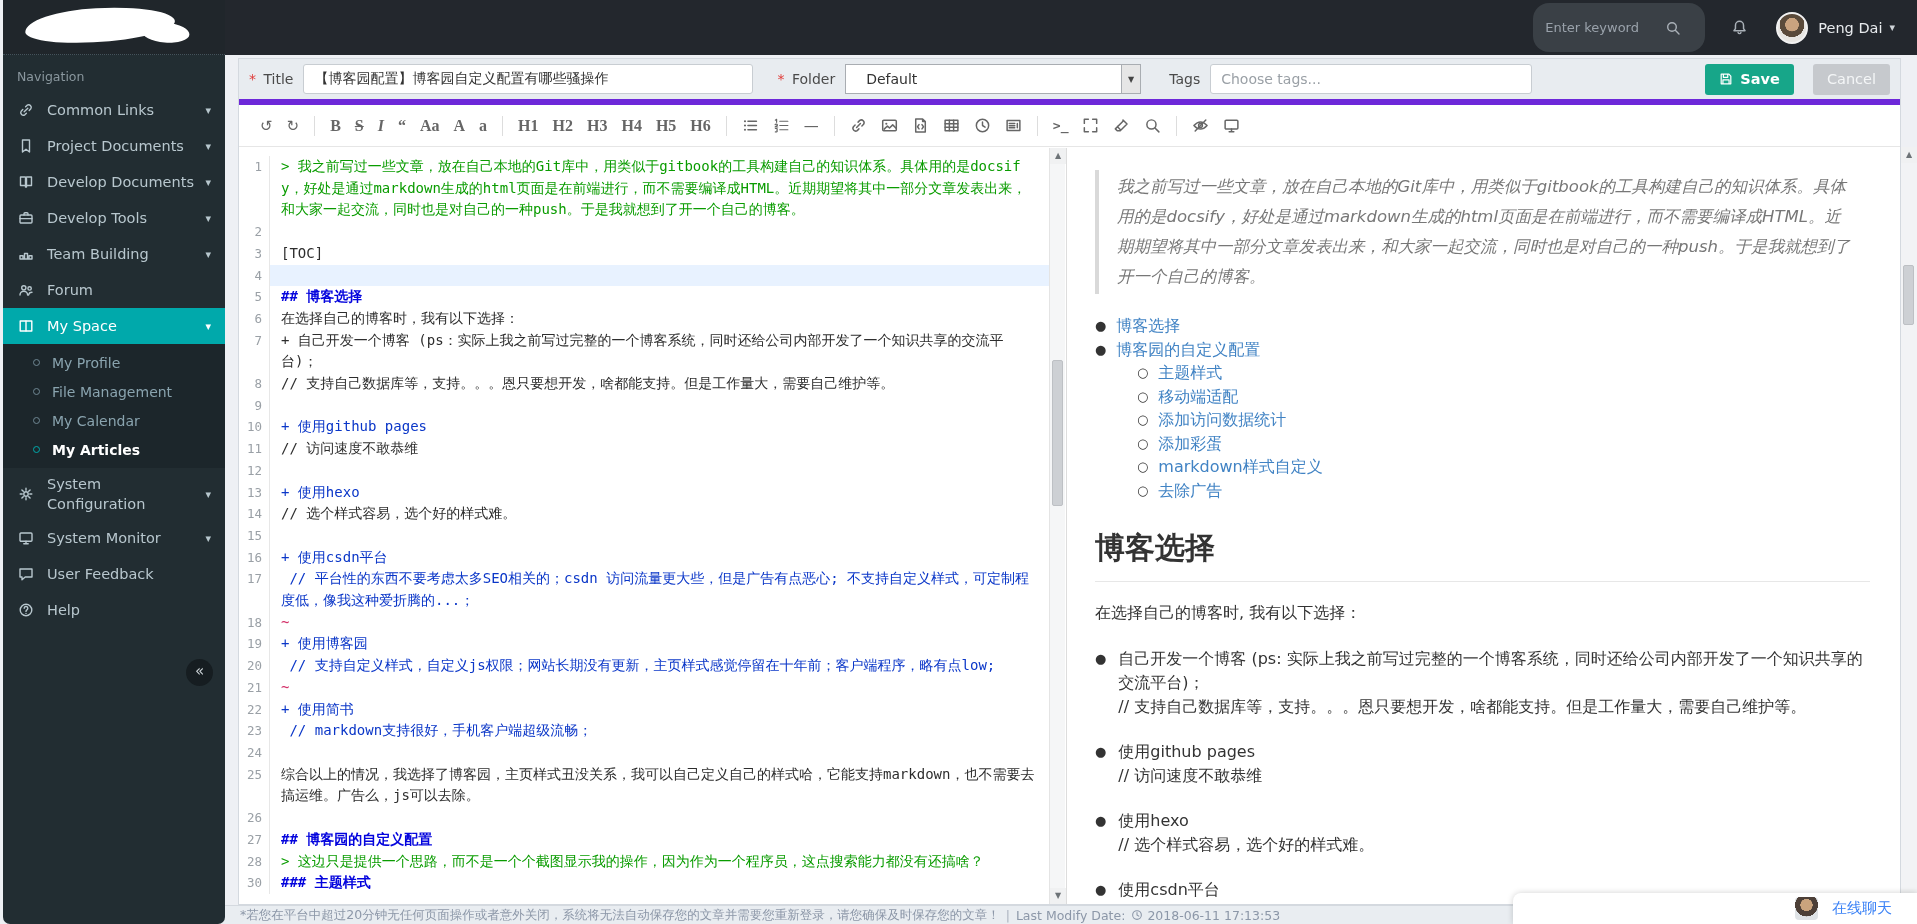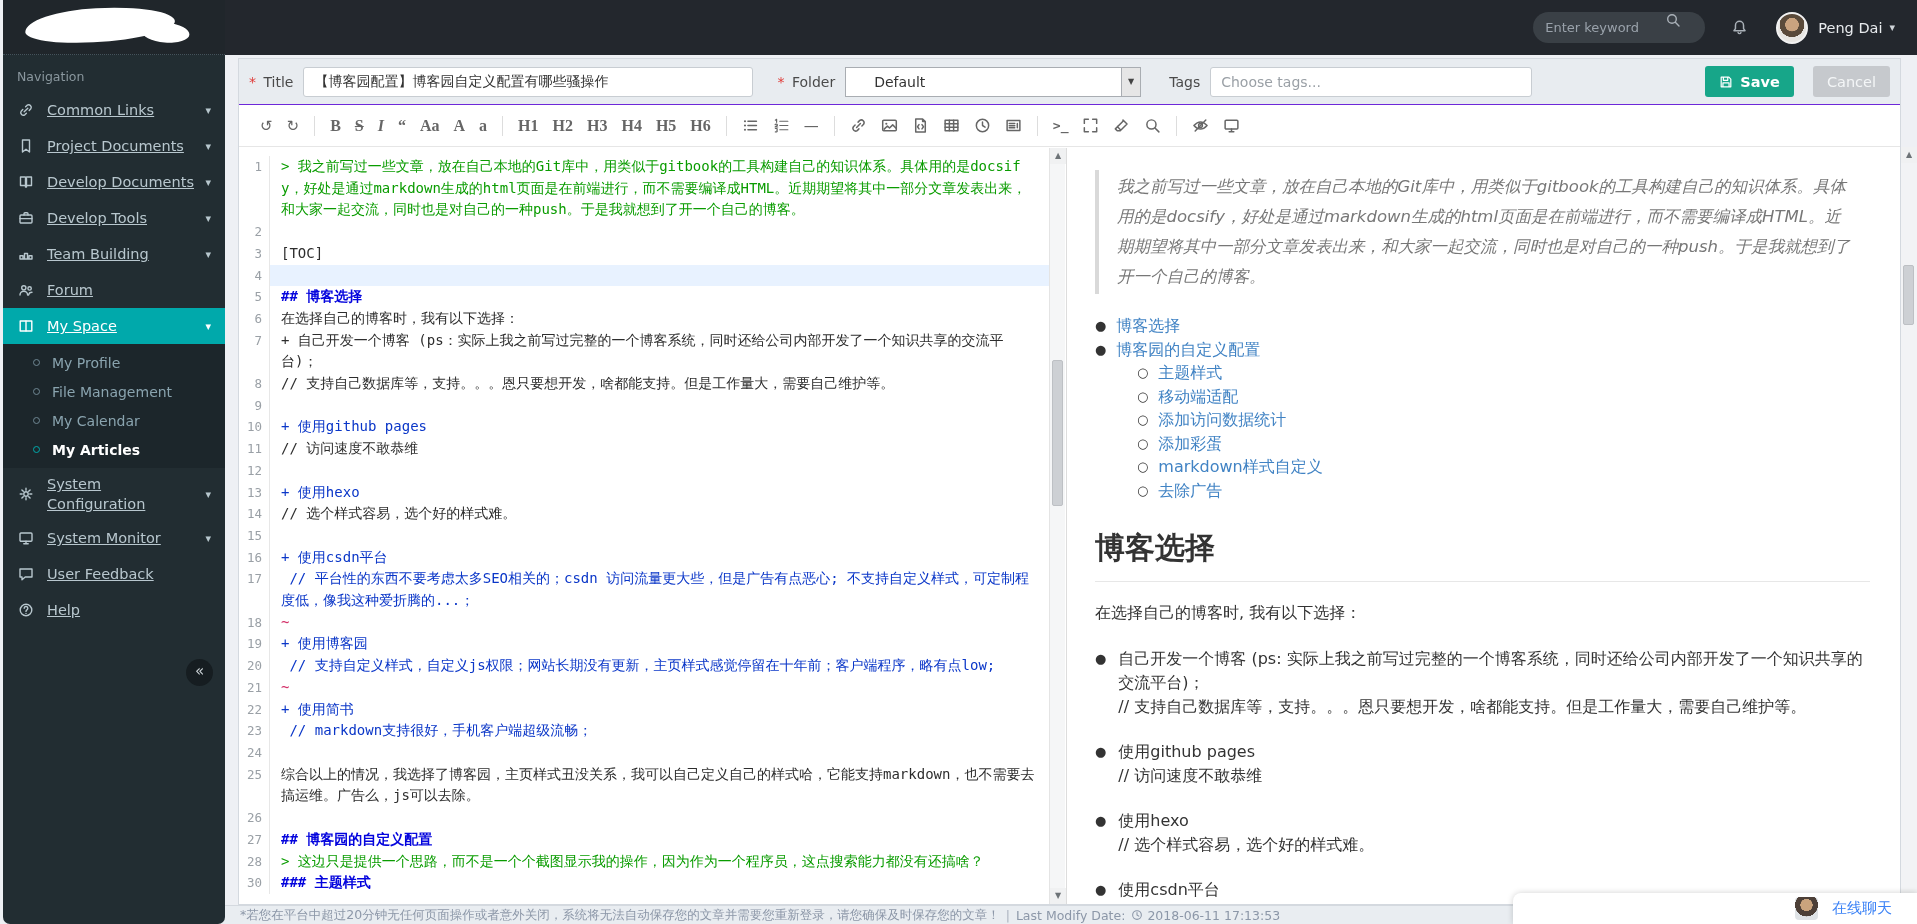--- a/index.html
+++ b/index.html
@@ -9,53 +9,53 @@
   
   .sidebar { position:absolute; left:3px; top:0; width:222px; height:924px; background:#222d32; z-index:5;border-radius:7px; }
   .logo-area { height:55px; background:#20262b; border-bottom:1px dotted #44545c; position:relative; }
   .blob { position:absolute; left:22px; top:8px; width:150px; height:34px; background:#fff;
           border-radius:48% 52% 55% 45% / 60% 50% 50% 40%; transform:rotate(-3deg); }
   .blob:after { content:""; position:absolute; right:-14px; bottom:-4px; width:48px; height:20px; background:#fff; border-radius:50%; transform:rotate(8deg);}
   .nav-label { color:#8a979e; font-size:12.5px; padding:14px 14px 8px 14px; }
   ul.nav { list-style:none; }
   .nav-item { display:flex; align-items:center; min-height:36px; padding:6px 14px; color:#b8c7ce; font-size:14.5px; cursor:pointer; }
   .nav-item .nav-ic { width:18px; height:16px; margin-right:12px; flex-shrink:0; color:#b8c7ce; }
-  .nav-item .nav-lb { flex:1; line-height:20px;text-decoration:underline; }
+  .nav-item .nav-lb { flex:1; line-height:20px; }
   .nav-item .nav-ch { color:#b8c7ce; font-size:11px; margin-left:6px; }
   .nav-item.active { background:var(--accent); color:#fff; }
   .nav-item.active .nav-ic, .nav-item.active .nav-ch { color:#fff; }
   ul.sub { list-style:none; background:#1c262b; padding:4px 0; }
   .sub li { display:flex; align-items:center; height:29px; padding-left:30px; color:#8aa4af; font-size:14px; cursor:pointer; }
   .sub .dot { width:7px; height:7px; border:1px solid #6f8793; border-radius:50%; margin-right:12px; flex-shrink:0; }
   .sub li.active { color:#fff; font-weight:bold; }
   .sub li.active .dot { border-color:var(--accent); }
   .collapse-tab { position:absolute; left:183px; top:659px; width:27px; height:27px; background:#161d21; color:#cfd6da;
                   border-radius:50%; text-align:center; line-height:25px; font-size:15px; cursor:pointer; }
 
   
   .topbar { position:absolute; left:222px; top:0; width:1695px; height:55px; background:#23272d; display:flex; align-items:center; justify-content:flex-end; padding-right:22px; z-index:4; }
-  .search-pill { display:flex; background:#3a4046; border-radius:16px; height:31px; width:172px; padding:0 12px; margin-right:26px; }
+  .search-pill { display:flex; align-items:center; background:#3a4046; border-radius:16px; height:49px; width:172px; padding:0 12px; margin-right:26px; }
   .search-pill input { background:transparent; border:none; outline:none; color:#cfd4d9; font-size:13px; width:120px; font-family:inherit; }
   .search-pill input::placeholder { color:#9aa2ab; }
   .hicon { width:16px; height:16px; color:#aab1b8; cursor:pointer; }
   .bell { margin-right:28px; width:17px; height:17px; }
   .user { display:flex; align-items:center; color:#e8ebee; font-size:14.5px; cursor:pointer; }
   .avatar { width:32px; height:32px; border-radius:50%; margin-right:10px;
             background:radial-gradient(circle at 50% 38%, #caa37f 0 30%, #5a4a3a 31% 55%, #e8e6e2 56%); border:2px solid #f2f2f2; }
   .caret { font-size:11px; margin-left:7px; color:#cfd4d9; }
 
   
   .content { position:absolute; left:222px; top:55px; right:0; bottom:0; background:#eef0f4; }
   .card { position:absolute; left:16px; right:16px; top:3px; bottom:19px; background:#fff; border:1px solid #d4d9df; }
-  .form-strip { height:46px; background:#e8ecf0; border-bottom:1px solid #6d28d9; display:flex; align-items:center; padding:0 10px 0 10px; }
+  .form-strip { height:46px; background:#e8ecf0; border-bottom:6px solid #6d28d9; display:flex; align-items:center; padding:0 10px 0 10px; }
   .lbl { font-size:14px; color:#4a4a4a; margin:0 10px 0 0; white-space:nowrap; }
   .req { color:#e03c39; font-style:normal; margin-right:3px; }
   .title-input { width:450px; height:30px; border:1px solid #c8cdd2; border-radius:3px; padding:0 10px; font-size:14px; color:#333; margin-right:24px; font-family:inherit; }
   .select { width:296px; height:30px; background:#fff; border:1px solid #a9adb2; display:flex; align-items:center; margin-right:28px; cursor:pointer; }
-  .select .val { flex:1; padding:0 28px; font-size:14px; color:#333; }
+  .select .val { flex:1; padding:0 20px; font-size:14px; color:#333; }
   .sel-btn { width:19px; height:28px; background:#e6e6e6; border-left:1px solid #a9adb2; font-size:8px; color:#444; display:flex; align-items:center; justify-content:center; }
   .tags-input { width:322px; height:30px; border:1px solid #c8cdd2; border-radius:3px; padding:0 10px; font-size:14px; font-family:inherit; }
   .tags-input::placeholder { color:#9aa0a6; }
   .spacer { flex:1; }
   .btn { height:31px; border:none; border-radius:3px; font-size:14.5px; font-weight:bold; cursor:pointer; display:flex; align-items:center; padding:0 14px; font-family:inherit; }
   .save { background:var(--save); color:#fff; margin-right:19px; }
   .save .sic { width:14px; height:14px; margin-right:7px; color:#fff; }
   .cancel { background:#c6c9cd; color:#f4f6f7; font-weight:normal; }
 
   

